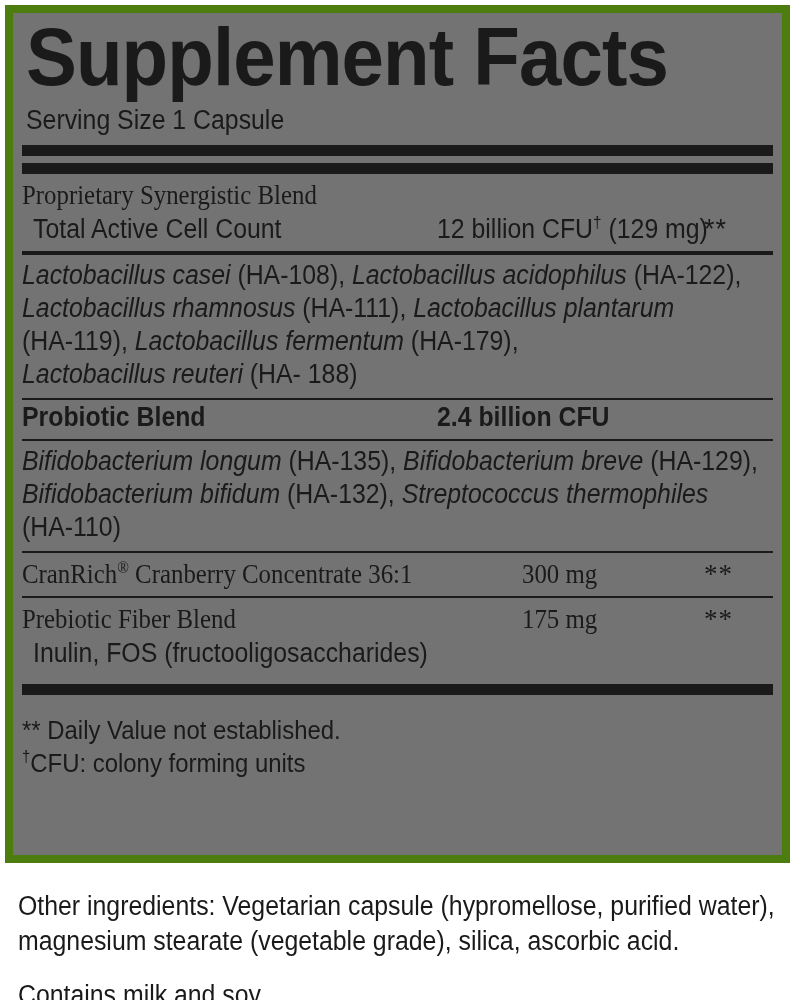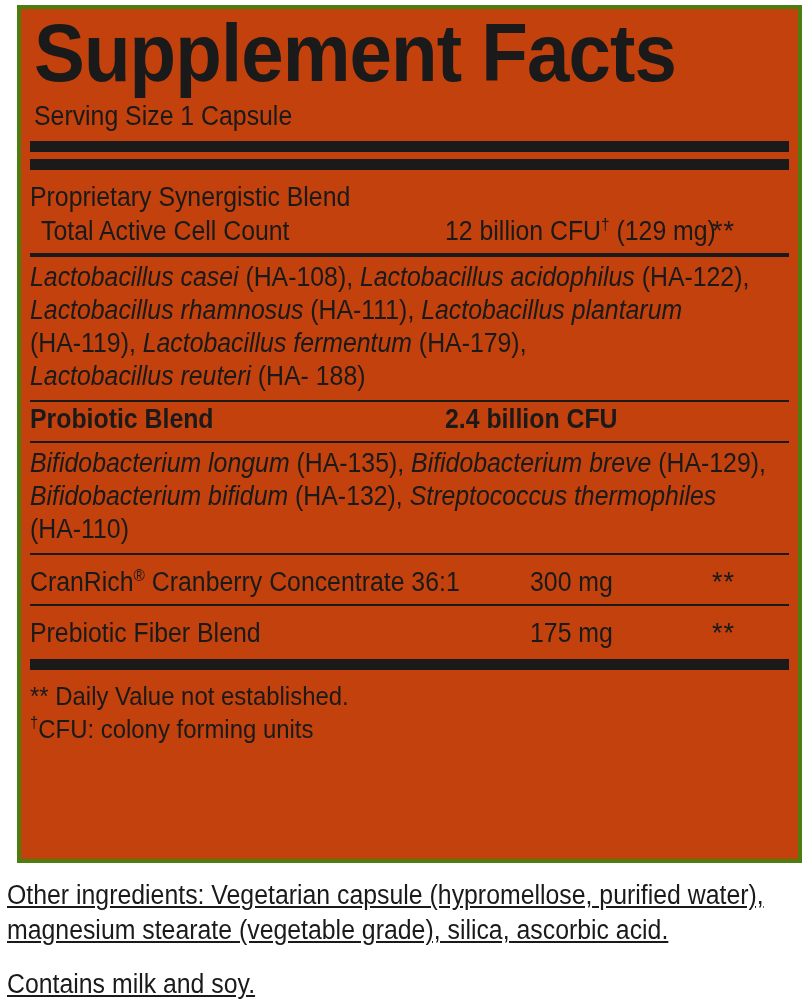--- a/index.html
+++ b/index.html
@@ -15,24 +15,23 @@
     overflow: hidden;
   }
 
   
   .panel {
     position: absolute;
     left: 5px;
     top: 5px;
     width: 785px;
     height: 858px;
-    border: 4px solid #4d7c0f;
+    border: 8px solid #4d7c0f;
     box-sizing: border-box;
-    background: #c2410c;
-    margin-left: 12px;
+    background: #737373;
   }
   .panel-inner {
     position: relative;
     padding: 0 9px;
     height: 100%;
     box-sizing: border-box;
   }
 
   
   .title {
@@ -121,63 +120,62 @@
   .amt.mg { left: 500px; }
   .amt.b { font-weight: bold; }
   .dv {
     position: absolute;
     left: 682px;
     white-space: nowrap;
     font-size: 27px;
     letter-spacing: 1px;
   }
 
-  .pad-t4 { padding-top: 10px; }
+  .pad-t4 { padding-top: 4px; font-family: Liberation Serif, serif; }
   .pad-b4 { padding-bottom: 5px; }
 
   
   .species {
     font-size: 27px;
     line-height: 33px;
     padding: 4px 0 7px 0;
   }
   .species .ln {
     display: block;
     transform: scaleX(0.92);
     transform-origin: left center;
     white-space: nowrap;
   }
   .species i { font-style: italic; }
 
   
   .footnotes {
     font-size: 26px;
     line-height: 33px;
-    padding-top: 10px;
+    padding-top: 19px;
   }
   .footnotes .ln {
     display: block;
     transform: scaleX(0.92);
     transform-origin: left center;
     white-space: nowrap;
   }
   sup { font-size: 0.62em; vertical-align: super; line-height: 0; }
 
   
   .below {
     position: absolute;
     left: 7px;
     top: 878px;
     width: 800px;
   }
   .below p {
-    margin: 0;
+    margin: 11px;
     font-size: 27px;
     line-height: 35px;
-    text-decoration: underline;
   }
   .below .ln {
     display: block;
     transform: scaleX(0.92);
     transform-origin: left center;
     white-space: nowrap;
   }
   .below .gap { margin-top: 19px; }
 </style>
 </head>
@@ -239,20 +237,23 @@
       <span class="amt mg">300 mg</span>
       <span class="dv">**</span>
     </div>
 
     <div class="rule-thin"></div>
 
     <div class="row pad-t4">
       <span class="nm">Prebiotic Fiber Blend</span>
       <span class="amt mg">175 mg</span>
       <span class="dv">**</span>
+    </div>
+    <div class="row pad-b4">
+      <span class="nm ind">Inulin, FOS (fructooligosaccharides)</span>
     </div>
 
     <div class="bar-heavy"></div>
 
     <div class="footnotes">
       <span class="ln">** Daily Value not established.</span>
       <span class="ln"><sup>†</sup><span>CFU: colony forming units</span></span>
     </div>
 
   </div>

